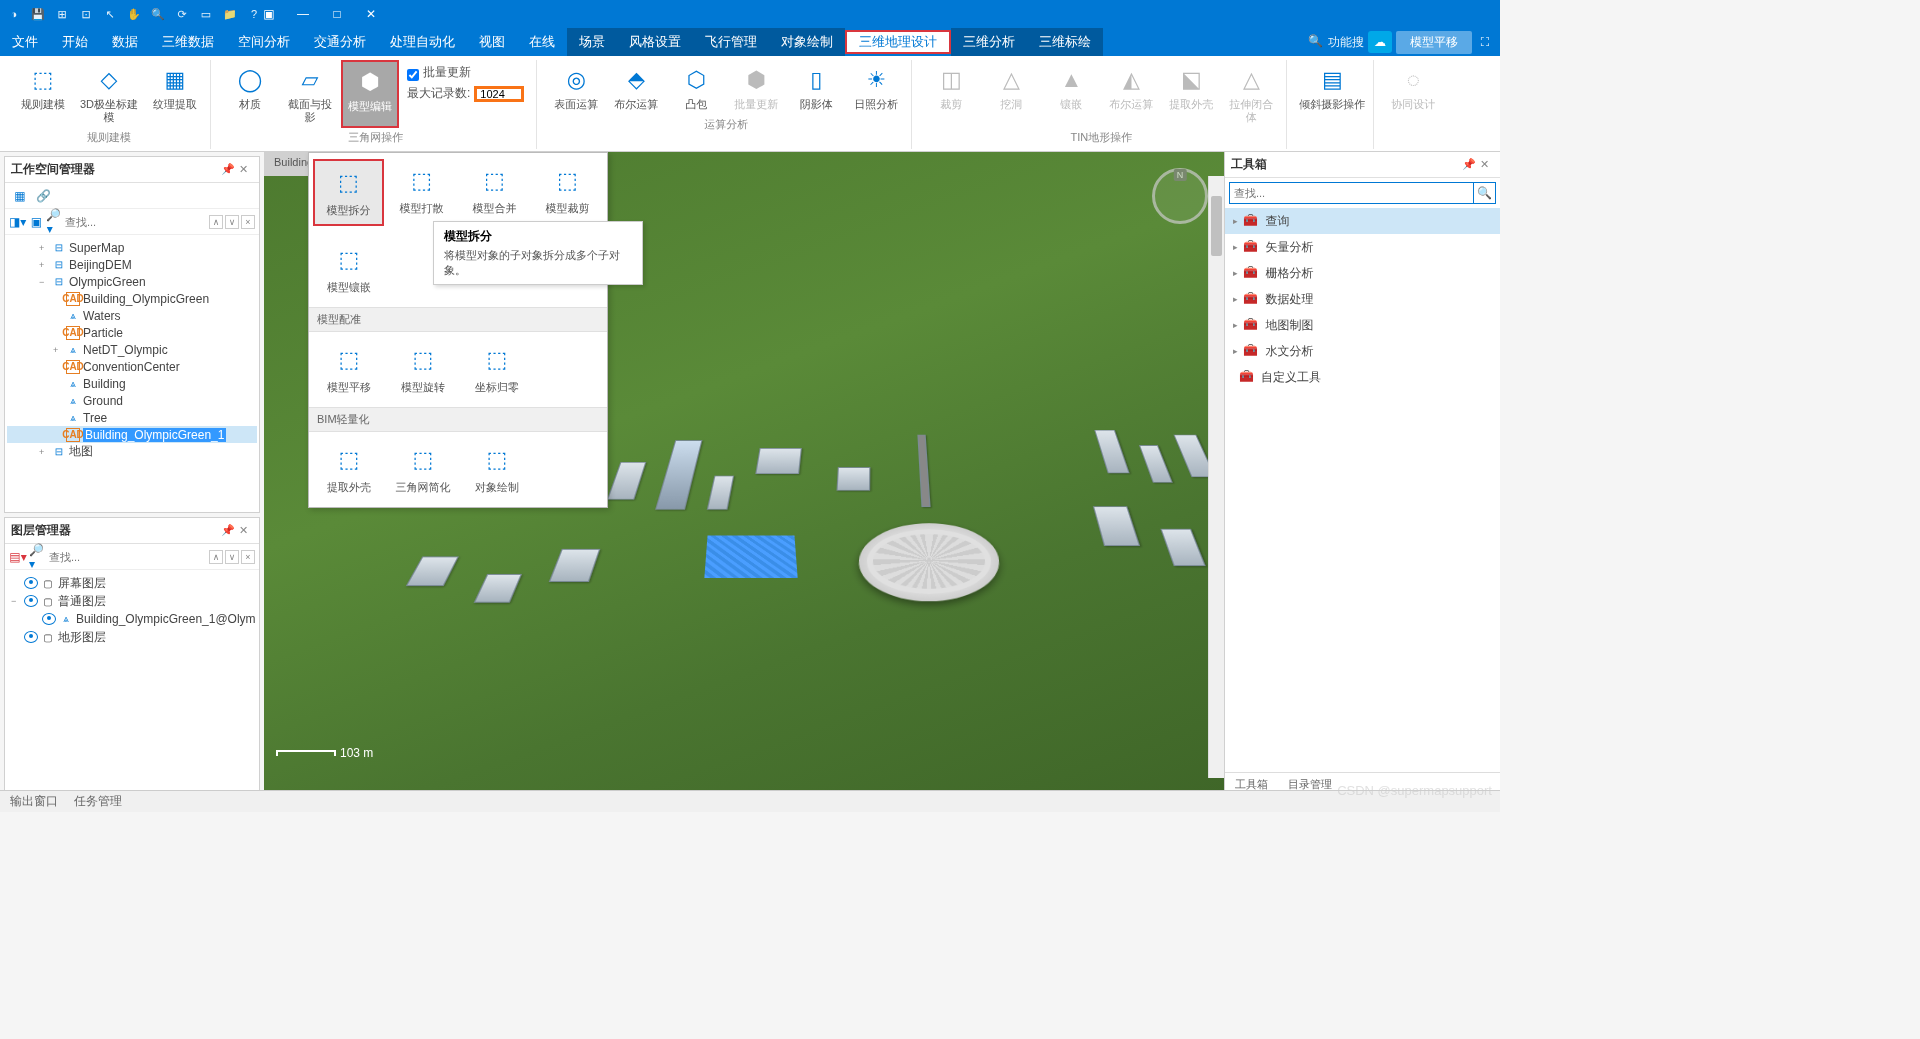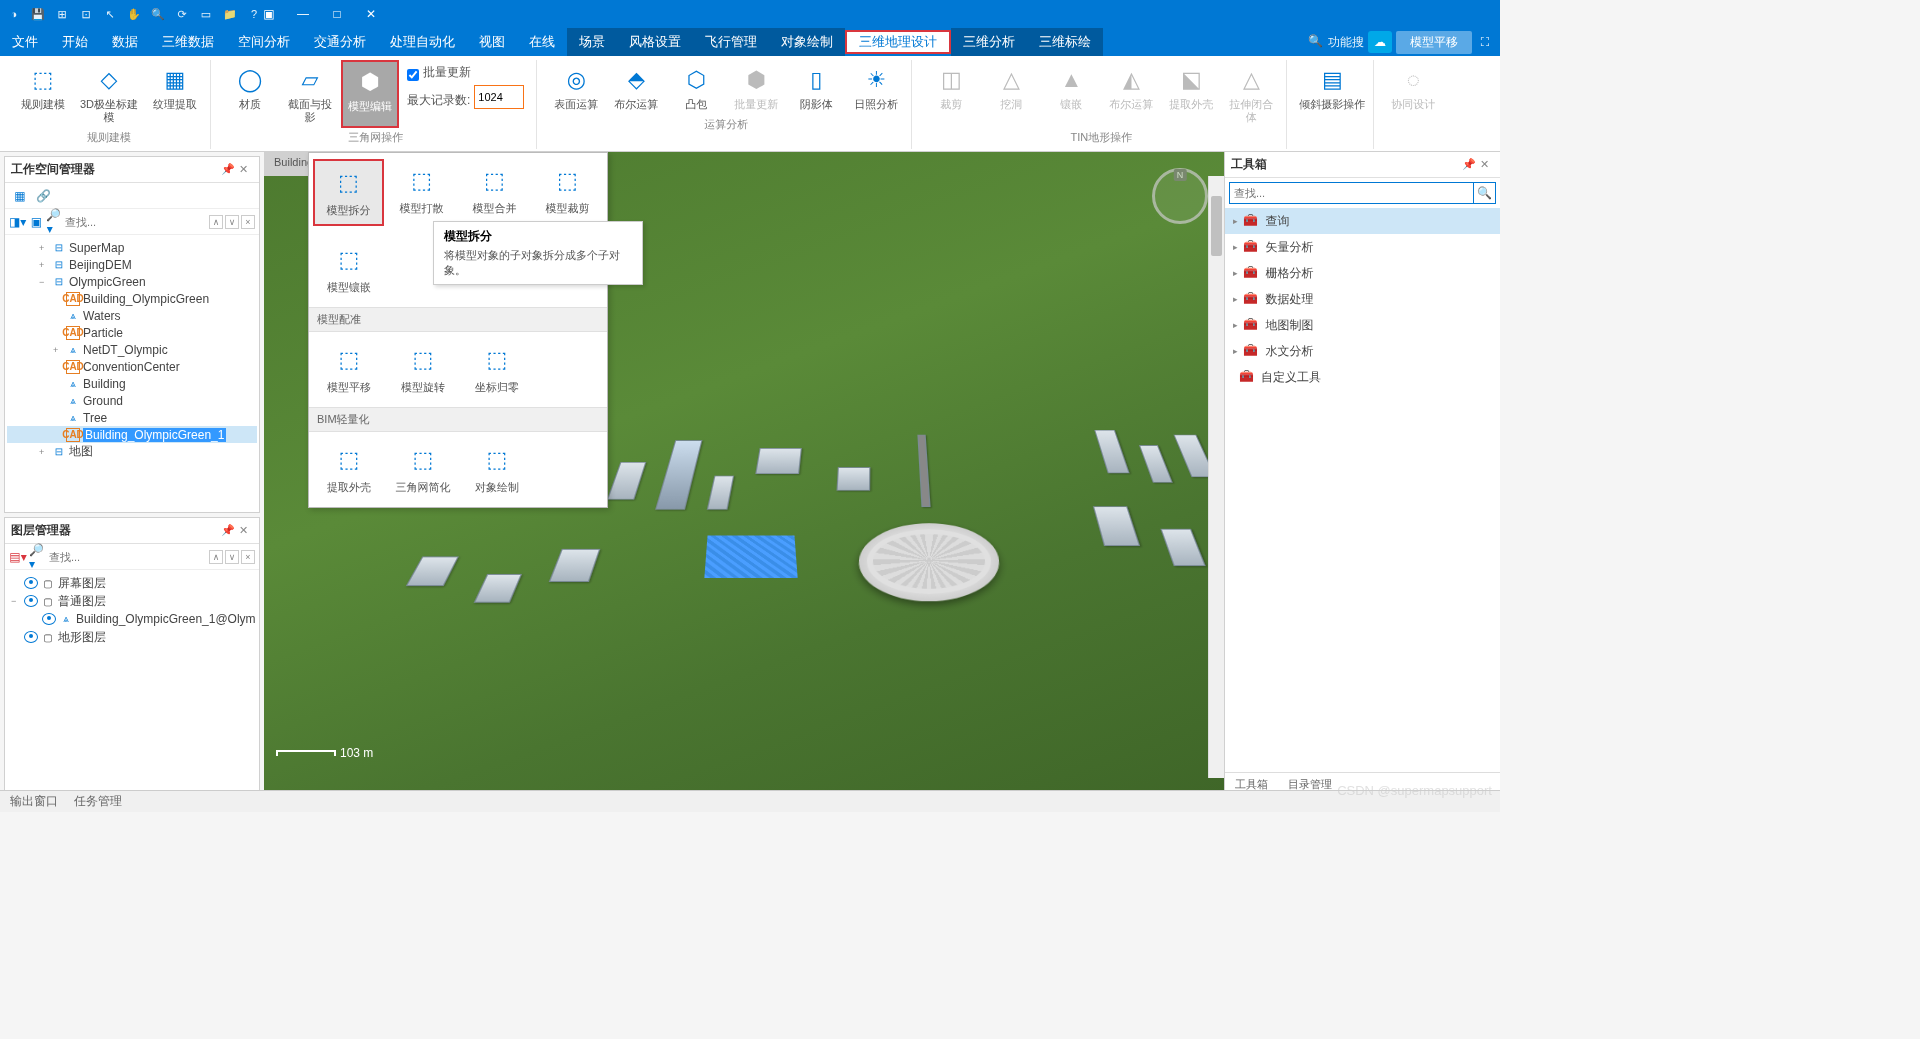--- a/index.html
+++ b/index.html
@@ -29,21 +29,21 @@
 .rib-btn .ico{width:32px;height:32px;display:flex;align-items:center;justify-content:center;color:#0078d4;font-size:22px}
 .rib-btn .lbl{font-size:11px;text-align:center;line-height:1.2;margin-top:2px}
 .rib-btn.wide{width:70px}
 .rib-btn.hl{background:#a8a8a8;color:#fff;border:2px solid #d9363e}
 .rib-btn.hl .ico{color:#fff}
 .rib-btn.dis .ico{color:#bbb}
 .rib-btn.dis .lbl{color:#bbb}
 .rib-grp-lbl{font-size:11px;color:#888;text-align:center;padding:2px 0}
 .rib-inline{display:flex;flex-direction:column;gap:4px;padding:4px 6px}
 .rib-inline label{font-size:11px;color:#555;display:flex;align-items:flex-end;gap:4px}
-.rib-inline input[type=text]{width:50px;height:24px;border:1px solid #f97316;padding:0 3px;font-size:11px}
+.rib-inline input[type=text]{width:50px;height:16px;border:3px solid #f97316;padding:0 3px;font-size:11px}
 .rib-inline input[type=checkbox]{width:12px;height:12px}
 .body{display:flex;height:calc(100% - 28px - 28px - 90px - 22px)}
 .left-col{width:264px;display:flex;flex-direction:column;gap:4px;padding:4px;background:#f5f5f5}
 .panel{background:#fff;border:1px solid #d0d0d0;display:flex;flex-direction:column}
 .panel-hdr{height:26px;display:flex;align-items:center;padding:0 6px;color:#333;font-size:13px;border-bottom:1px solid #e0e0e0}
 .panel-hdr .ttl{flex:1;font-weight:bold}
 .panel-hdr .pin,.panel-hdr .cls{width:14px;height:14px;margin-left:4px;color:#888;font-size:11px;cursor:pointer}
 .panel-tbar{height:26px;display:flex;align-items:center;gap:6px;padding:0 6px;border-bottom:1px solid #eee}
 .ptb-ico{width:18px;height:18px;color:#0078d4;display:flex;align-items:center;justify-content:center;cursor:pointer}
 .panel-srch{height:26px;display:flex;align-items:center;gap:2px;padding:0 4px;border-bottom:1px solid #eee}

